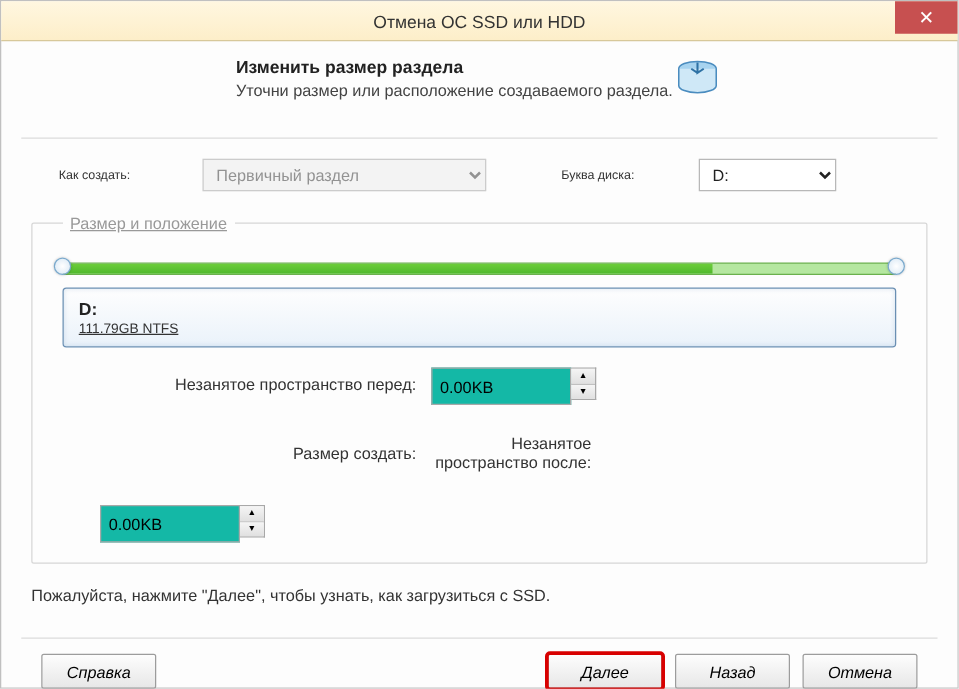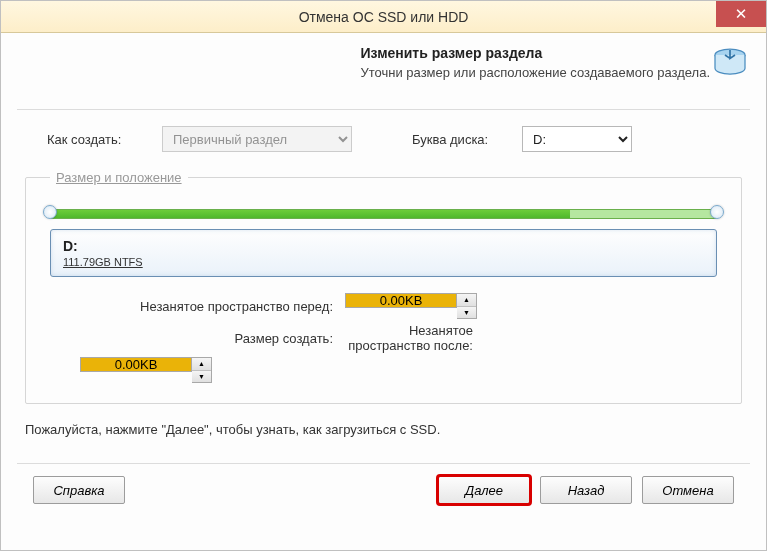--- a/index.html
+++ b/index.html
@@ -2,42 +2,42 @@
 <html><head>
 <meta charset="utf-8">
 <style>
 * { box-sizing: border-box; font-family: "Segoe UI", Tahoma, sans-serif; }
 body { margin: 0; background: #f0f0f0; }
 .window { width: 767px; height: 551px; background: #fdfdfd; border: 1px solid #c0c0c0; position: relative; margin: 0; }
 .titlebar { height: 32px; background: linear-gradient(#fff7e0, #fdeec9); border-bottom: 1px solid #d7c89a; display: flex; align-items: center; justify-content: center; position: relative; }
 .titlebar .title { font-size: 14px; color: #333; }
 .close-btn { position: absolute; right: 0; top: 0; width: 50px; height: 26px; background: #c75050; color: #fff; display: flex; align-items: center; justify-content: center; font-size: 15px; font-family: Arial; cursor: pointer; }
 .content { padding: 12px 16px 10px 16px; }
-.header-row { display: flex; align-items: flex-start; justify-content: flex-end; margin-bottom: 20px; }
+.header-row { display: flex; align-items: flex-start; justify-content: center; margin-bottom: 20px; }
 .header-text h2 { margin: 0 0 4px 0; font-size: 14px; font-weight: bold; color: #222; }
 .header-text p { margin: 0; font-size: 13px; color: #444; }
 .header-icon svg { width: 40px; height: 40px; }
 .hr { border: 0; border-top: 1px solid #dcdcdc; margin: 8px 0 16px 0; }
 .row-ctrls { display: flex; align-items: center; margin-bottom: 18px; padding: 0 30px; }
-.lbl { font-size: 13px; color: #333; }
+.lbl { font-size: 10px; color: #333; }
 select.combo { height: 26px; border: 1px solid #b8b8b8; background: #f0f0f0; font-size: 13px; padding: 2px 6px; color: #666; }
 select.combo.active { background: #fff; color: #222; }
 fieldset.grp { border: 1px solid #d6d6d6; border-radius: 2px; margin: 0 8px 18px 8px; padding: 16px 24px 20px 24px; }
 fieldset.grp legend { font-size: 13px; color: #999; padding: 0 6px; text-decoration: underline; }
 .slider-wrap { position: relative; height: 12px; margin: 6px 0 10px 0; }
 .slider-track { position: absolute; left: 0; right: 0; top: 2px; height: 10px; border: 1px solid #6ab04c; border-radius: 2px; overflow: hidden; background: #b5e7a0; }
 .slider-fill { height: 100%; background: linear-gradient(#6ccd3a, #4fb82c); }
 .slider-handle { position: absolute; top: -2px; width: 14px; height: 14px; border-radius: 50%; background: radial-gradient(#fff, #d7e7f4); border: 1px solid #7aa9cc; box-shadow: 0 0 2px rgba(0,0,0,0.25); cursor: ew-resize; }
 .part-box { border: 1px solid #6a8fb3; border-radius: 3px; background: linear-gradient(#fefefe, #eaf2fa); padding: 8px 12px; box-shadow: inset 0 0 4px rgba(120,160,200,0.3); }
 .part-box .name { font-size: 14px; font-weight: bold; color: #222; }
 .part-box .info { font-size: 11px; color: #333; margin-top: 2px; text-decoration: underline; }
-.size-grid { margin-top: 16px; display: grid; grid-template-columns: 265px 140px; row-gap: 4px; justify-content: start; margin-left: 30px; }
+.size-grid { margin-top: 16px; display: grid; grid-template-columns: 265px 140px; row-gap: 27px; justify-content: start; margin-left: 30px; }
 .size-grid .slabel { text-align: right; padding-right: 12px; font-size: 13px; color: #333; align-self: center; }
 .spinner { display: flex; height: 26px; }
-.spinner input { width: 112px; height: 15px; border: 1px solid #a8a8a8; padding: 2px 6px; font-size: 13px; background: #eab308; text-align: center; }
+.spinner input { width: 112px; height: 30px; border: 1px solid #a8a8a8; padding: 2px 6px; font-size: 13px; background: #14b8a6; }
 .spinner .btns { display: flex; flex-direction: column; border: 1px solid #a8a8a8; border-left: 0; width: 20px; }
 .spinner .btns button { flex: 1; border: 0; background: linear-gradient(#f5f5f5,#e0e0e0); font-size: 7px; line-height: 1; cursor: pointer; padding: 0; }
 .spinner .btns button:first-child { border-bottom: 1px solid #c0c0c0; }
 .hint { font-size: 13px; color: #333; margin: 10px 8px 26px 8px; }
 .footer { display: flex; justify-content: space-between; align-items: center; padding: 0 16px; }
 .footer .right { display: flex; gap: 10px; }
 button.btn { min-width: 92px; height: 28px; border: 1px solid #9c9c9c; background: linear-gradient(#fdfdfd,#e7e7e7); font-size: 13px; cursor: pointer; border-radius: 2px; font-style: italic; }
 .highlight-red { outline: 3px solid #d80000; outline-offset: -1px; }
 </style>
 </head>
@@ -65,21 +65,21 @@
           <path d="M6 12 v16 a18 7 0 0 0 36 0 V12" fill="#cfe8f7" stroke="#4a8cbf" stroke-width="1.5"></path>
           <path d="M24 6 l0 10 l6 -4 m-6 4 l-6 -4" stroke="#2f72a5" stroke-width="2" fill="none"></path>
         </svg>
       </div>
     </div>
 
     <hr class="hr">
 
     <div class="row-ctrls">
       <span class="lbl" style="width:115px">Как создать:</span>
-      <select class="combo" style="width:190px" disabled="">
+      <select class="combo" style="width:227px" disabled="">
         <option>Первичный раздел</option>
       </select>
       <span class="lbl" style="margin-left:60px; width:110px">Буква диска:</span>
       <select class="combo active" style="width:110px">
         <option>D:</option>
       </select>
     </div>
 
     <fieldset class="grp">
       <legend>Размер и положение</legend>

